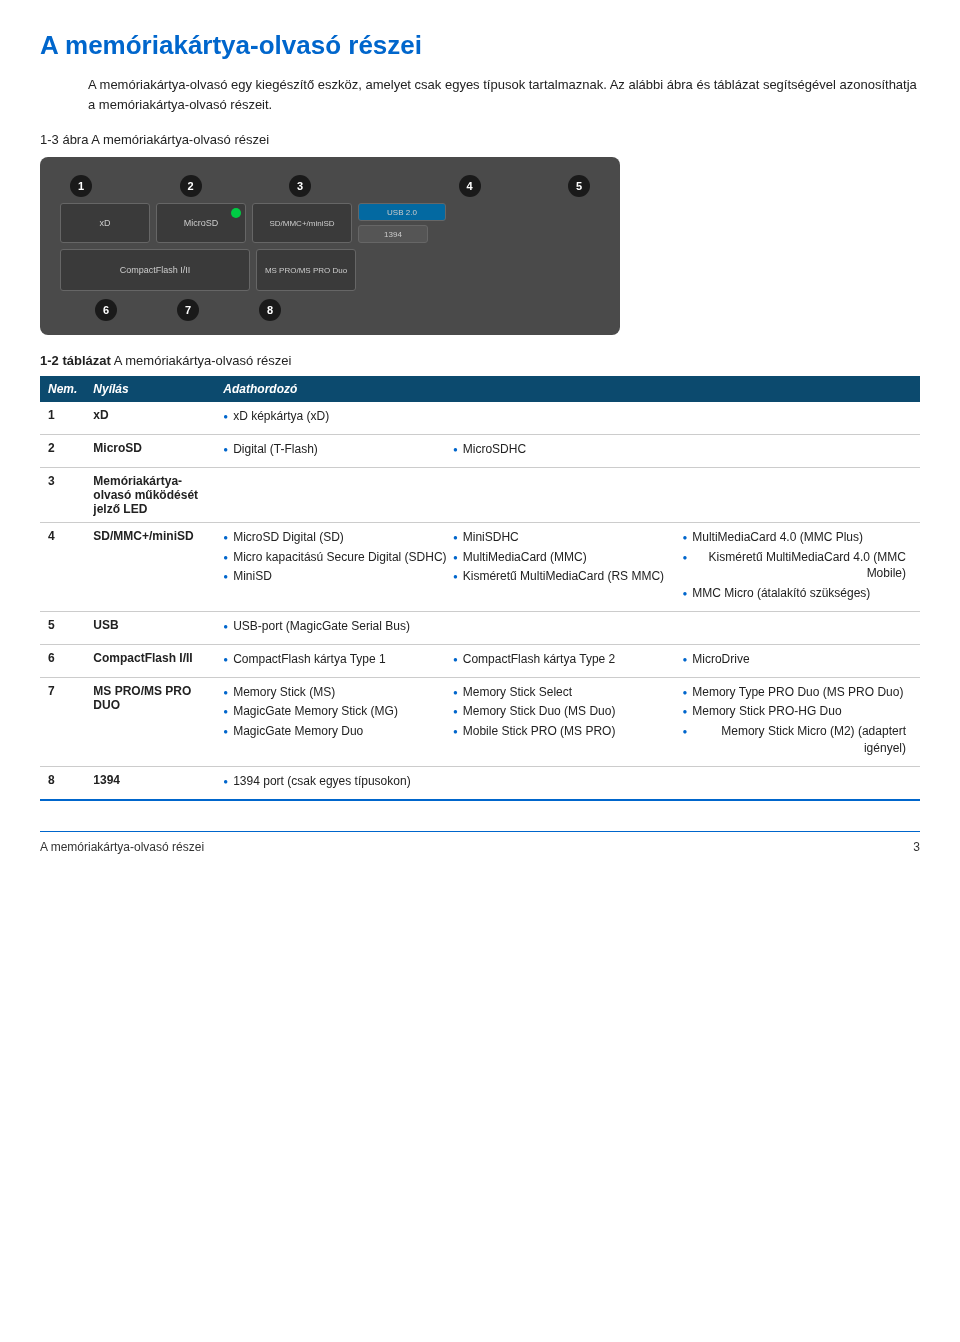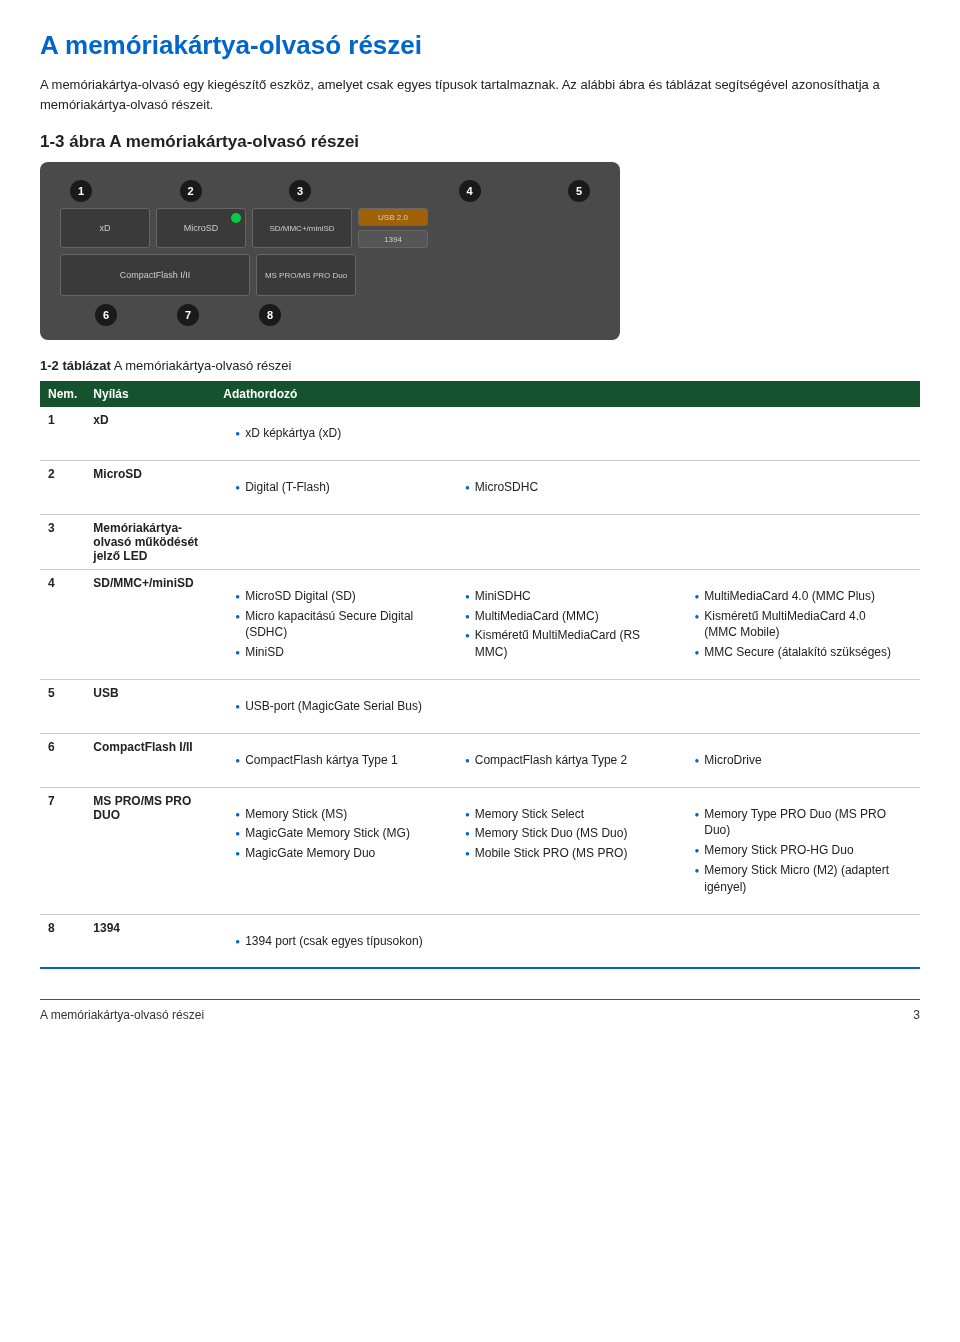--- a/index.html
+++ b/index.html
@@ -17,25 +17,26 @@
       font-size: 26px;
       font-weight: bold;
       margin-bottom: 14px;
       line-height: 1.2;
     }
 
     .intro-text {
       font-size: 13px;
       margin-bottom: 18px;
       line-height: 1.5;
+      margin-left: 48px;
     }
 
     .figure-label {
-      font-size: 17px;
-      font-weight: bold;
+      font-size: 13px;
+      font-weight: normal;
       margin-bottom: 10px;
     }
 
     
     .card-reader-diagram {
       background: #4a4a4a;
       border-radius: 8px;
       padding: 18px 20px 14px 20px;
       margin-bottom: 18px;
       position: relative;
@@ -75,21 +76,21 @@
       color: #ccc;
       font-size: 9px;
       display: flex;
       align-items: center;
       justify-content: center;
       padding: 3px 5px;
     }
     .slot-xd { width: 90px; height: 40px; }
     .slot-microsd { width: 90px; height: 40px; }
     .slot-sdmmc { width: 100px; height: 40px; }
-    .slot-usb { width: 70px; height: 40px; background: #a16207; }
+    .slot-usb { width: 88px; height: 40px; background: #0369a1; }
 
     .diagram-bottom-row {
       display: flex;
       gap: 6px;
     }
     .slot-compactflash { width: 190px; height: 42px; }
     .slot-mspro { width: 100px; height: 42px; }
 
     .diagram-led {
       width: 10px;
@@ -108,22 +109,23 @@
     }
     .table-label .bold { font-weight: bold; margin-top: 32px; }
 
     table.main-table {
       width: 100%;
       border-collapse: collapse;
       margin-top: 0;
     }
 
     table.main-table thead tr {
-      background: #14532d;
+      background: #0c4a6e;
       color: #fff;
+      font-style: italic;
     }
     table.main-table thead th {
       padding: 6px 8px;
       font-size: 12px;
       font-weight: bold;
       text-align: left;
     }
 
     table.main-table tbody tr {
       border-bottom: 1px solid #ccc;
@@ -139,21 +141,22 @@
       vertical-align: top;
     }
 
     td.col-num { width: 30px; font-weight: bold; }
     td.col-slot { width: 130px; font-weight: bold; }
     td.col-data { }
 
     .bullet-list {
       list-style: none;
       padding: 0;
-      margin: 12px;
+      margin: 0;
+      text-align: right;
     }
     .bullet-list li {
       display: flex;
       align-items: flex-start;
       margin-bottom: 3px;
       font-size: 12px;
       line-height: 1.4;
     }
     .bullet-list li::before {
       content: "●";
@@ -314,21 +317,21 @@
               <ul class="bullet-list">
                 <li>MiniSDHC</li>
                 <li>MultiMediaCard (MMC)</li>
                 <li>Kisméretű MultiMediaCard (RS MMC)</li>
               </ul>
             </div>
             <div class="data-col">
               <ul class="bullet-list">
                 <li>MultiMediaCard 4.0 (MMC Plus)</li>
                 <li>Kisméretű MultiMediaCard 4.0 (MMC Mobile)</li>
-                <li>MMC Secure (átalakító szükséges)</li>
+                <li>MMC Micro (átalakító szükséges)</li>
               </ul>
             </div>
           </div>
         </td>
       </tr>
       <tr>
         <td class="col-num">5</td>
         <td class="col-slot">USB</td>
         <td class="col-data">
           <div class="data-cols">

